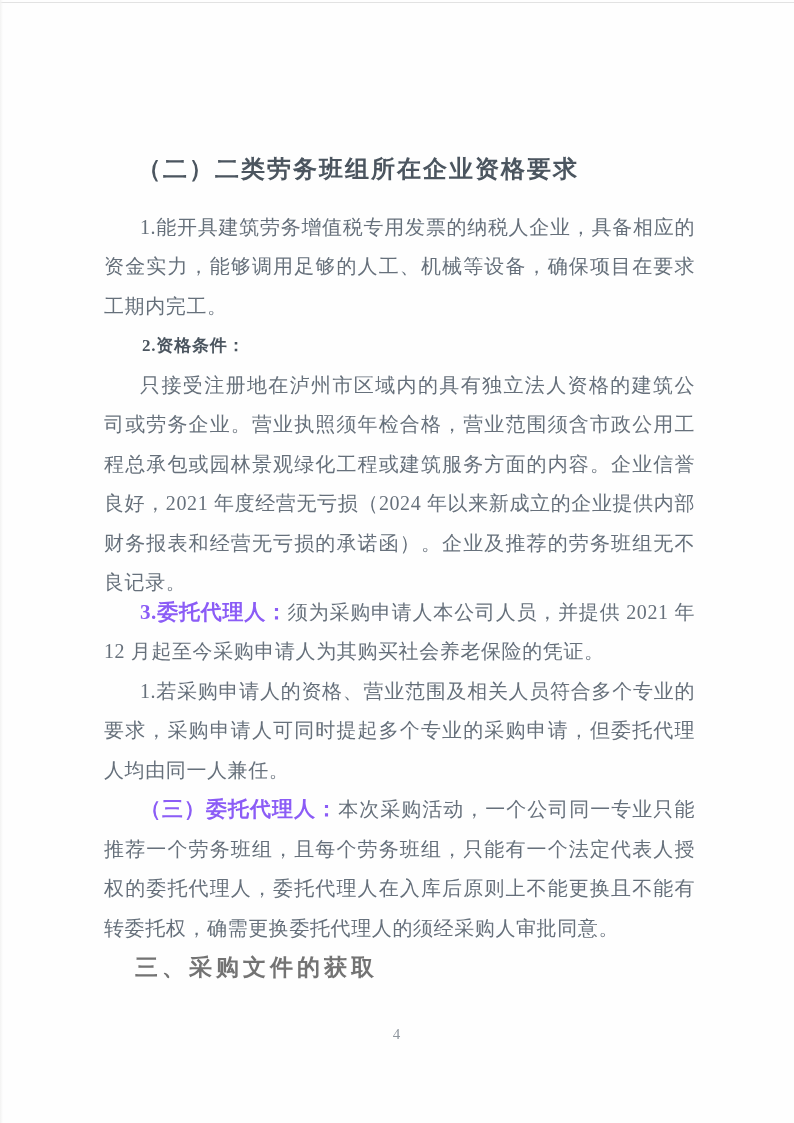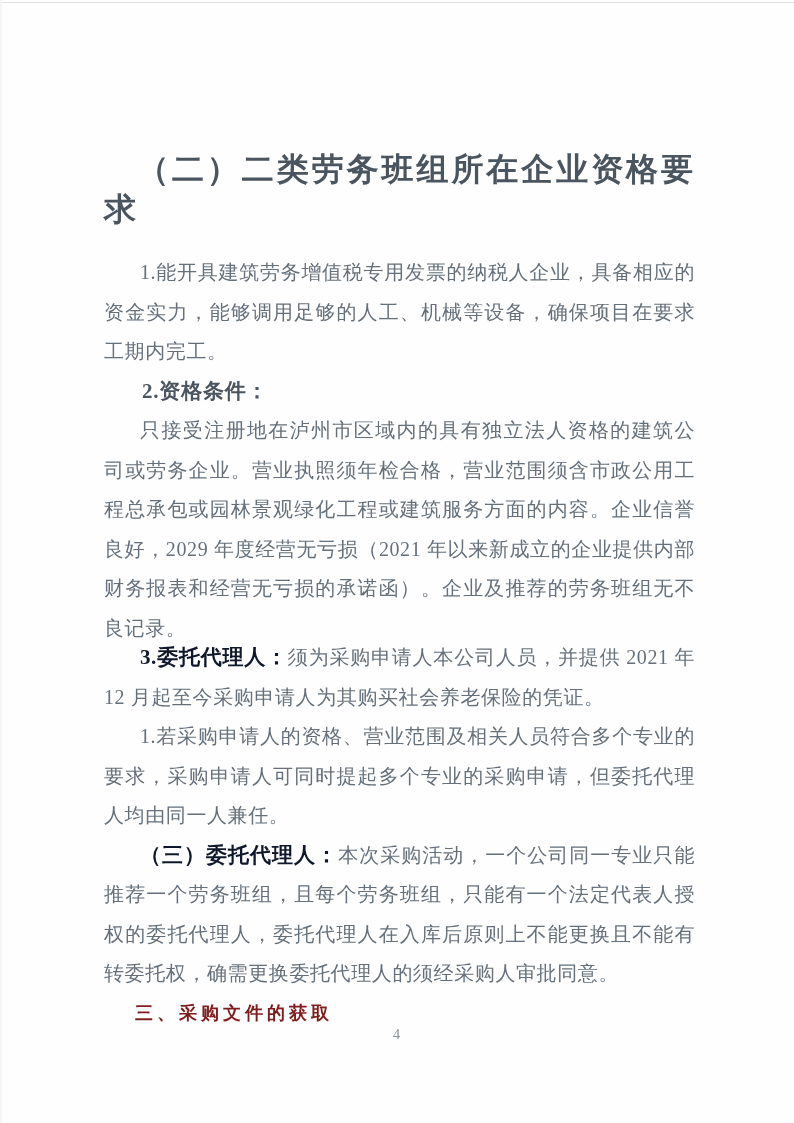--- a/index.html
+++ b/index.html
@@ -38,49 +38,49 @@
     top: 150px;
     width: 591px;
     color: #66707b;
     font-size: 20px;
     line-height: 39.5px;
     letter-spacing: 0.6px;
     text-align: justify;
   }
   .content p { margin: 0; }
   
-  .content > :nth-child(2) { margin-top: 24px; }
+  .content > :nth-child(2) { margin-top: 18px; }
   .content > :nth-child(5) { margin-top: -10px; }
   .content > :nth-child(9) { margin-top: -12px; }
 
   .sec.paragraph { text-indent: 36px; }
   .sec.paragraph b {
     font-weight: bold;
-    color: #0f172a;
+    color: #8b5cf6;
     font-size: 1.05em;
   }
   .sec.section-heading {
     font-weight: bold;
     color: #4b555f;
-    font-size: 32px;
+    font-size: 24px;
     letter-spacing: 2px;
     text-indent: 33px;
   }
   .sec.subheading {
     font-weight: bold;
     color: #4b555f;
-    font-size: 21px;
+    font-size: 17px;
     letter-spacing: 0.8px;
     text-indent: 38px;
   }
   .sec.sans-heading {
     font-family: "Liberation Sans", sans-serif;
     font-weight: bold;
-    color: #7f1d1d;
-    font-size: 18px;
+    color: #737373;
+    font-size: 23px;
     letter-spacing: 4px;
     text-indent: 31px;
   }
   .page-number {
     position: absolute;
     top: 1026px;
     left: 0;
     width: 100%;
     text-align: center;
     font-size: 15px;
@@ -93,21 +93,21 @@
 <body>
 
 <div class="page">
   <div class="scan-edge-top"></div>
   <div class="scan-edge-left"></div>
 
   <main class="content">
       <p class="sec section-heading">（二）二类劳务班组所在企业资格要求</p>
       <p class="sec paragraph">1.能开具建筑劳务增值税专用发票的纳税人企业，具备相应的资金实力，能够调用足够的人工、机械等设备，确保项目在要求工期内完工。</p>
       <p class="sec subheading">2.资格条件：</p>
-      <p class="sec paragraph">只接受注册地在泸州市区域内的具有独立法人资格的建筑公司或劳务企业。营业执照须年检合格，营业范围须含市政公用工程总承包或园林景观绿化工程或建筑服务方面的内容。企业信誉良好，2029 年度经营无亏损（2021 年以来新成立的企业提供内部财务报表和经营无亏损的承诺函）。企业及推荐的劳务班组无不良记录。</p>
+      <p class="sec paragraph">只接受注册地在泸州市区域内的具有独立法人资格的建筑公司或劳务企业。营业执照须年检合格，营业范围须含市政公用工程总承包或园林景观绿化工程或建筑服务方面的内容。企业信誉良好，2021 年度经营无亏损（2024 年以来新成立的企业提供内部财务报表和经营无亏损的承诺函）。企业及推荐的劳务班组无不良记录。</p>
       <p class="sec paragraph"><b>3.委托代理人：</b>须为采购申请人本公司人员，并提供 2021 年 12 月起至今采购申请人为其购买社会养老保险的凭证。</p>
       <p class="sec paragraph">1.若采购申请人的资格、营业范围及相关人员符合多个专业的要求，采购申请人可同时提起多个专业的采购申请，但委托代理人均由同一人兼任。</p>
       <p class="sec paragraph"><b>（三）委托代理人：</b>本次采购活动，一个公司同一专业只能推荐一个劳务班组，且每个劳务班组，只能有一个法定代表人授权的委托代理人，委托代理人在入库后原则上不能更换且不能有转委托权，确需更换委托代理人的须经采购人审批同意。</p>
       <p class="sec sans-heading">三、采购文件的获取</p>
     </main>
 
   <div class="page-number">4</div>
 </div>
 
 </body></html>

